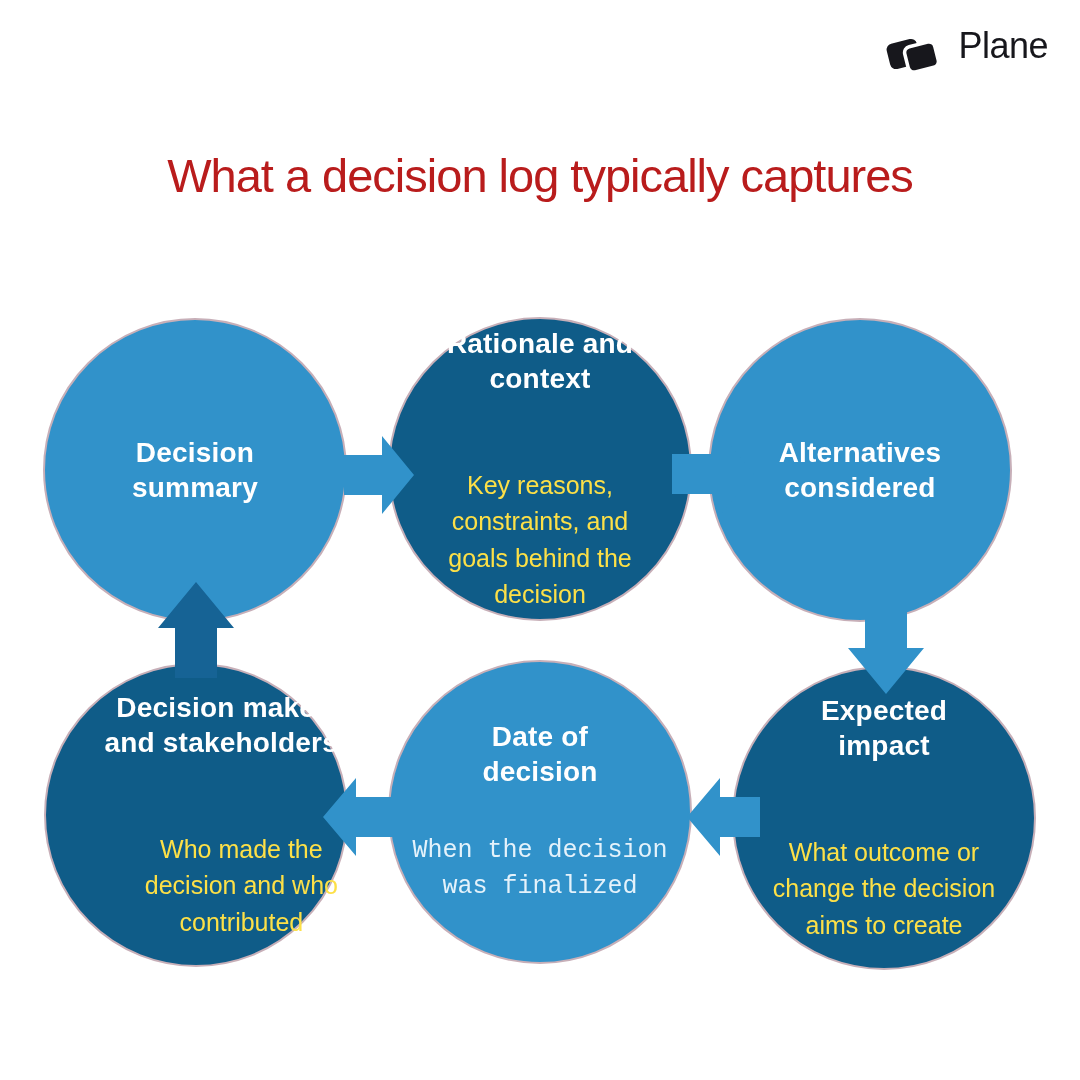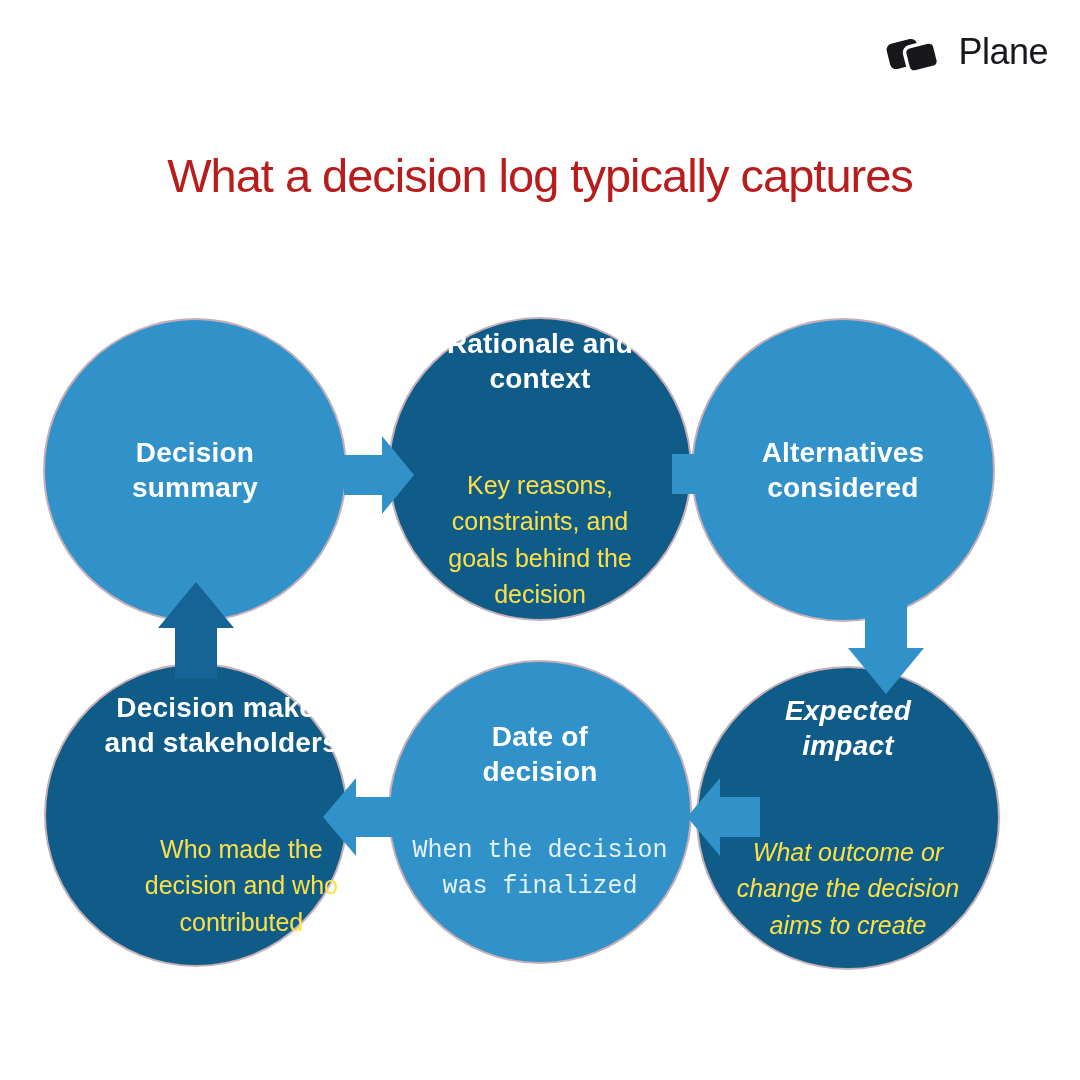--- a/index.html
+++ b/index.html
@@ -15,21 +15,20 @@
     background: #ffffff;
     overflow: hidden;
   }
 
   
   .brand {
     position: absolute;
     top: 28px;
     right: 32px;
     display: flex;
-    align-items: center;
     gap: 18px;
   }
   .brand svg { display: block; }
   .brand-word {
     font-size: 36px;
     font-weight: 500;
     color: #17171c;
     letter-spacing: -0.5px;
     line-height: 1;
   }
@@ -79,24 +78,24 @@
     line-height: 1.46;
     white-space: pre-line;
     margin-top: 23px;
   }
   .circle.light .body { color: #e4f2fb; }
   .circle.dark  .body { color: #fde047; }
   .circle.gap-lg .body { margin-top: 44px; font-family: Liberation Mono, monospace; }
 
   #c1 { left: 43px;  top: 318px; }
   #c2 { left: 388px; top: 317px; }
-  #c3 { left: 691px; top: 318px; }
+  #c3 { left: 708px; top: 318px; }
   #c4 { left: 44px;  top: 663px; align-items: flex-end; }
   #c5 { left: 388px; top: 660px; }
-  #c6 { left: 696px; top: 666px; font-style: italic; }
+  #c6 { left: 732px; top: 666px; }
 
   
   .arrow { position: absolute; }
   .arrow svg { display: block; }
   .fill-light { fill: #3192ca; }
   .fill-dark  { fill: #166395; }
 
   #a1 { left: 344px; top: 436px; }  
   #a2 { left: 672px; top: 435px; }  
   #a3 { left: 848px; top: 598px; }  

